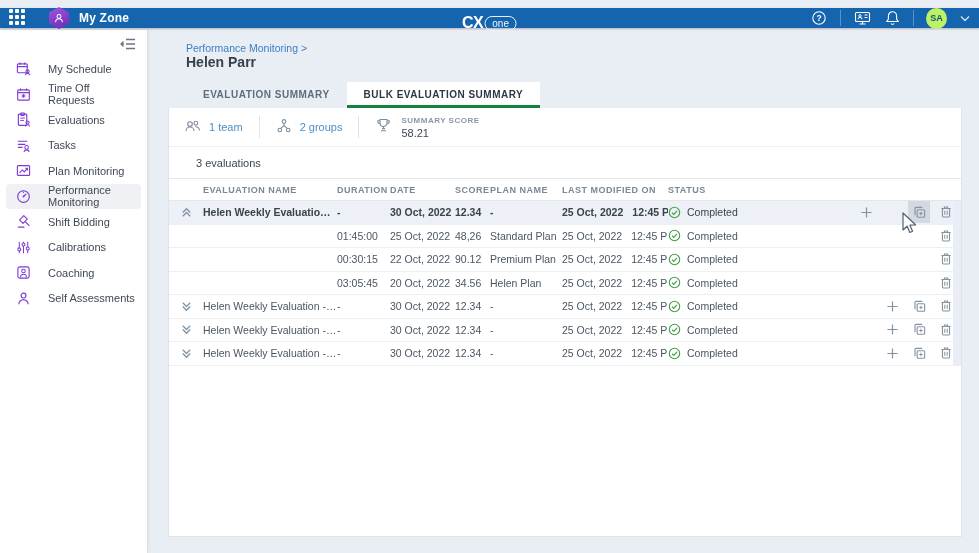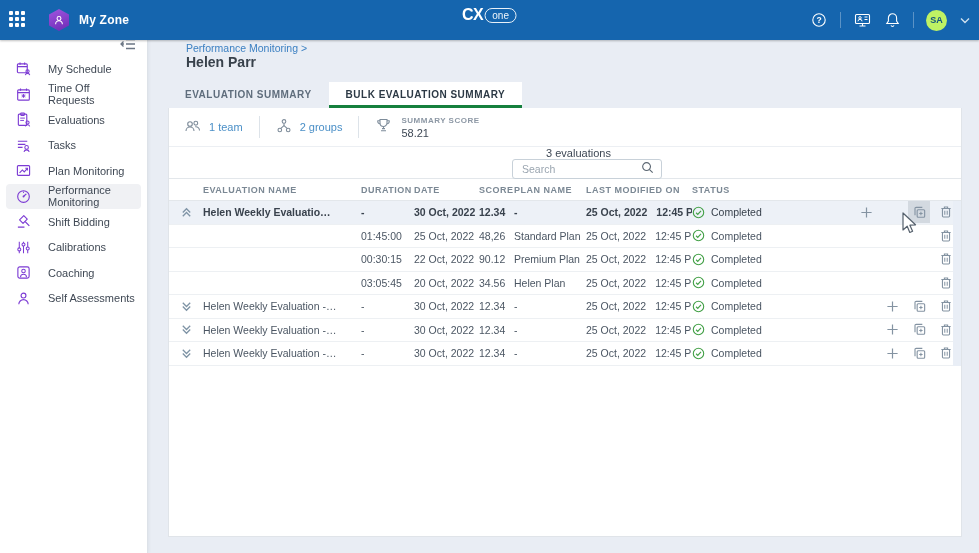--- a/index.html
+++ b/index.html
@@ -3,21 +3,21 @@
 <meta charset="utf-8">
 <style>
   * { box-sizing: border-box; }
   html,body { margin:0; padding:0; }
   body {
     width:979px; height:553px; position:relative; overflow:hidden;
     background:#e9edf4; font-family:"Liberation Sans",sans-serif;
     -webkit-font-smoothing:antialiased;
   }
   
-  .topbar { position:absolute; top:0; left:0; right:0; height:40px;
+  .topbar { position:absolute; top:8px; left:0; right:0; height:20px;
     background:#1565ae; display:flex; align-items:center; color:#fff;
     box-shadow:0 1px 2px rgba(0,0,0,.25); z-index:20; }
   .grid-btn { margin-left:9px; width:18px; height:18px; display:grid;
     grid-template-columns:repeat(3,4px); grid-template-rows:repeat(3,4px); gap:2px; cursor:pointer; }
   .grid-btn i { background:#fff; border-radius:1px; }
   .hexbadge { margin-left:22px; width:20px; height:22px; position:relative;
     clip-path:polygon(50% 0,100% 25%,100% 75%,50% 100%,0 75%,0 25%);
     background:linear-gradient(160deg,#a055e0,#6d2bb5); display:flex;align-items:center;justify-content:center; }
   .product-name { margin-left:10px; font-size:12px; font-weight:bold; letter-spacing:.2px; }
   .cx-logo { position:absolute; left:50%; top:0; transform:translateX(-50%); height:30px;
@@ -37,55 +37,55 @@
   .side-list { padding-top:26px; }
   .side-item { height:25.5px; margin:0 6px; padding:0 6px 0 9px; border-radius:4px;
     display:flex; align-items:center; gap:17px; font-size:11px; color:#3f4854; cursor:pointer; }
   .side-item.active { background:#f0f1f4; }
   .side-item .sicon { width:16px; height:16px; flex:0 0 16px; display:flex; align-items:center; justify-content:center; }
   
   .main { position:absolute; left:148px; top:30px; right:0; bottom:0; }
   .breadcrumb { position:absolute; left:38px; top:12px; font-size:10.5px; color:#3c80c2; cursor:pointer; }
   .breadcrumb .sep { margin-left:3px; color:#3c80c2; }
   .page-title { position:absolute; left:38px; top:24px; font-size:14px; font-weight:bold; color:#38414b; }
-  .tabs { position:absolute; left:20px; top:52px; display:flex;justify-content:center; }
+  .tabs { position:absolute; left:38px; top:52px; display:flex;justify-content:center; }
   .tab { height:26px; line-height:25px; padding:0 17px; font-size:10px; font-weight:bold;
     letter-spacing:.5px; color:#5f6d7c; cursor:pointer; }
   .tab.active { background:#fff; color:#2c3945; border-bottom:3px solid #15803d; }
   .card { position:absolute; left:20px; top:78px; width:794px; bottom:16px;
     background:#fff; border:1px solid #e0e4e9; border-top:none; }
   
   .stats { height:39px; display:flex; align-items:center; padding-left:15px; border-bottom:1px solid #eceff3; }
   .stat-link { display:flex; align-items:center; gap:8px; font-size:11px; color:#4a8fc7; cursor:pointer; }
   .stat-sep { width:1px; height:22px; background:#dde3e9; margin:0 16px; }
   .avg { display:flex; align-items:center; gap:9px; }
   .avg-txt { display:flex; flex-direction:column; line-height:11px; }
   .avg-label { font-size:8px; letter-spacing:.5px; color:#8d98a5; font-weight:bold; }
   .avg-value { font-size:11px; color:#3d4754; margin-top:2px; }
   
-  .toolbar { height:31px; display:flex; align-items:center; padding-left:27px;flex-direction:column; }
+  .toolbar { height:31px; display:flex; align-items:center; padding-left:27px; }
   .eval-count { font-size:11px; color:#3d4754; min-width:62px; }
   .searchbox { margin-left:17px; width:150px; height:21px; border:1px solid #c8d1d9; border-radius:3px;
     display:flex; align-items:center; padding:0 7px; background:#fff; }
   .searchbox input { border:none; outline:none; flex:1; font-size:10.5px; color:#3d4754;
     font-family:"Liberation Sans",sans-serif; min-width:0; }
   .searchbox input::placeholder { color:#9aa5b0; }
   
   .thead { height:23px; display:flex; align-items:center; border-top:1px solid #e3e7eb;
     border-bottom:1px solid #e3e7eb; font-size:9px; font-weight:bold; letter-spacing:.5px;
     color:#7b8894; text-transform:uppercase; }
   .row { height:23.5px; display:flex; align-items:center; border-bottom:1px solid #edf0f3;
     font-size:10.5px; color:#4b5663; cursor:pointer; }
   .row.highlight { background:#edf1f7; }
   .row.emph .cell { font-weight:bold; color:#39424d; }
   .row.emph .status-label { font-weight:normal; }
   .cell { overflow:hidden; white-space:nowrap; }
   .c-exp { width:34px; flex:0 0 34px; display:flex; justify-content:center; }
   .c-name { width:134px; flex:0 0 134px; text-overflow:ellipsis; }
-  .c-dur { width:53px; flex:0 0 53px;margin-left:24px; }
+  .c-dur { width:53px; flex:0 0 53px; }
   .c-date { width:65px; flex:0 0 65px; }
   .c-score { width:35px; flex:0 0 35px; }
   .c-plan { width:72px; flex:0 0 72px; }
   .c-mod { width:106px; flex:0 0 106px; display:flex; gap:9px; }
   .c-status { width:122px; flex:0 0 122px; display:flex; align-items:center; gap:6px; }
   .c-actions { flex:1; display:flex; justify-content:flex-end; align-items:center; gap:5px; padding-right:4px; }
   .act-btn { width:22px; height:22px; border:none; background:transparent; padding:0;
     display:flex; align-items:center; justify-content:center; cursor:pointer; }
   .act-btn.hovered { background:#d3d9e0; }
   .row.emph .act-add { margin-right:26px; }
@@ -313,29 +313,20 @@
         </span>
         <span class="avg-txt">
           <span class="avg-label">SUMMARY SCORE</span>
           <span class="avg-value">58.21</span>
         </span>
       </div>
     </div>
 
     <div class="toolbar">
       <span class="eval-count">3 evaluations</span>
-      <div class="searchbox">
-        <input type="text" placeholder="Search" style="">
-        <span>
-          <svg width="13" height="13" viewBox="0 0 14 14">
-              <circle cx="6" cy="6" r="4.2" fill="none" stroke="#5c6773" stroke-width="1.2"></circle>
-              <path d="M9.2 9.2 12.6 12.6" stroke="#5c6773" stroke-width="1.2"></path>
-            </svg>
-        </span>
-      </div>
     </div>
 
     <div class="thead" id="thead">
         <div class="cell c-exp"></div>
         <div class="cell c-name">EVALUATION NAME</div>
         <div class="cell c-dur">DURATION</div>
         <div class="cell c-date">DATE</div>
         <div class="cell c-score">SCORE</div>
         <div class="cell c-plan">PLAN NAME</div>
         <div class="cell c-mod">LAST MODIFIED ON</div>

